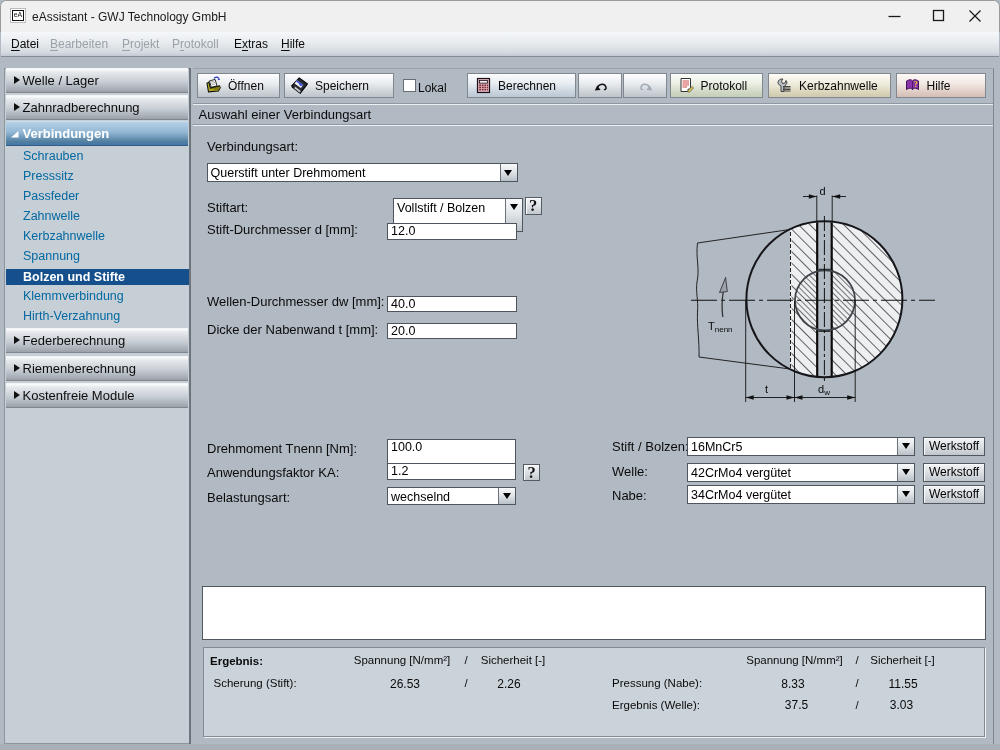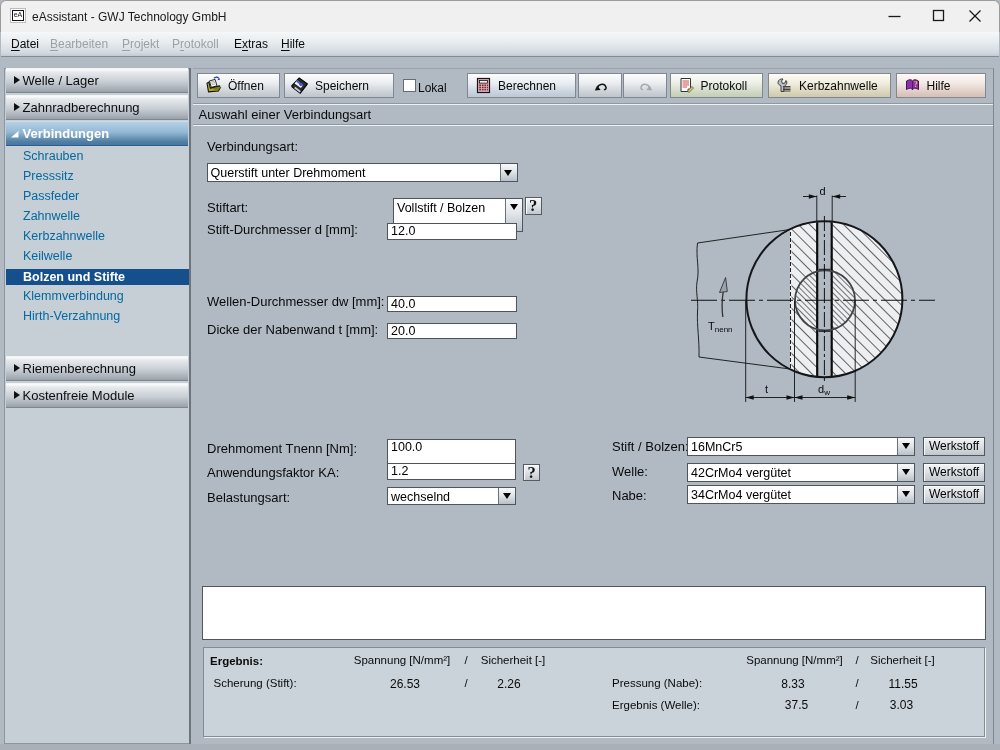--- a/index.html
+++ b/index.html
@@ -86,26 +86,30 @@
       </div>
   <div class="hdr blue" style="top:52px">
         <span class="trid"></span>
         <span class="t">Verbindungen</span>
       </div>
   <div class="item" style="top:80px">Schrauben</div>
   <div class="item" style="top:100px">Presssitz</div>
   <div class="item" style="top:120px">Passfeder</div>
   <div class="item" style="top:140px">Zahnwelle</div>
   <div class="item" style="top:160px">Kerbzahnwelle</div>
-  <div class="item" style="top:180px">Keilwelle</div>
+  <div class="item" style="top:180px">Spannung</div>
   <div id="selbar">
         <div class="t">Bolzen und Stifte</div>
       </div>
   <div class="item" style="top:220px">Klemmverbindung</div>
   <div class="item" style="top:240px">Hirth-Verzahnung</div>
+  <div class="hdr" style="top:259px">
+        <span class="tri"></span>
+        <span class="t">Federberechnung</span>
+      </div>
   <div class="hdr" style="top:287px">
         <span class="tri"></span>
         <span class="t">Riemenberechnung</span>
       </div>
   <div class="hdr" style="top:313.5px">
         <span class="tri"></span>
         <span class="t">Kostenfreie Module</span>
       </div>
 </div>
 <div id="splitter"></div>

